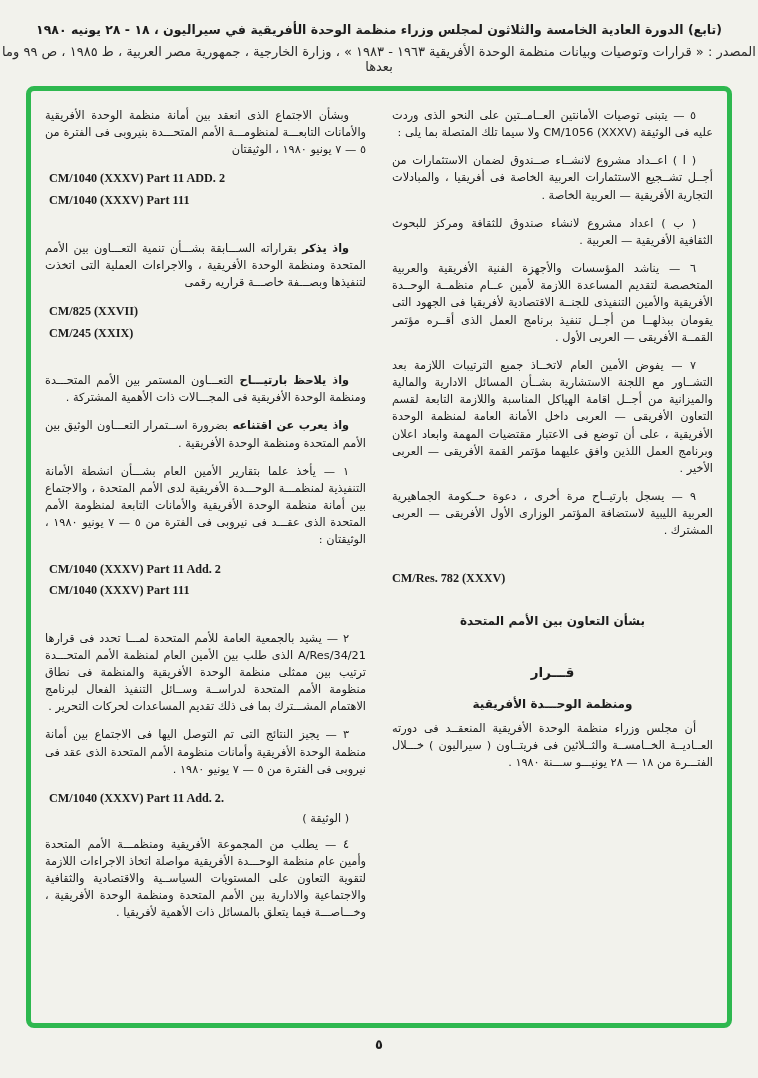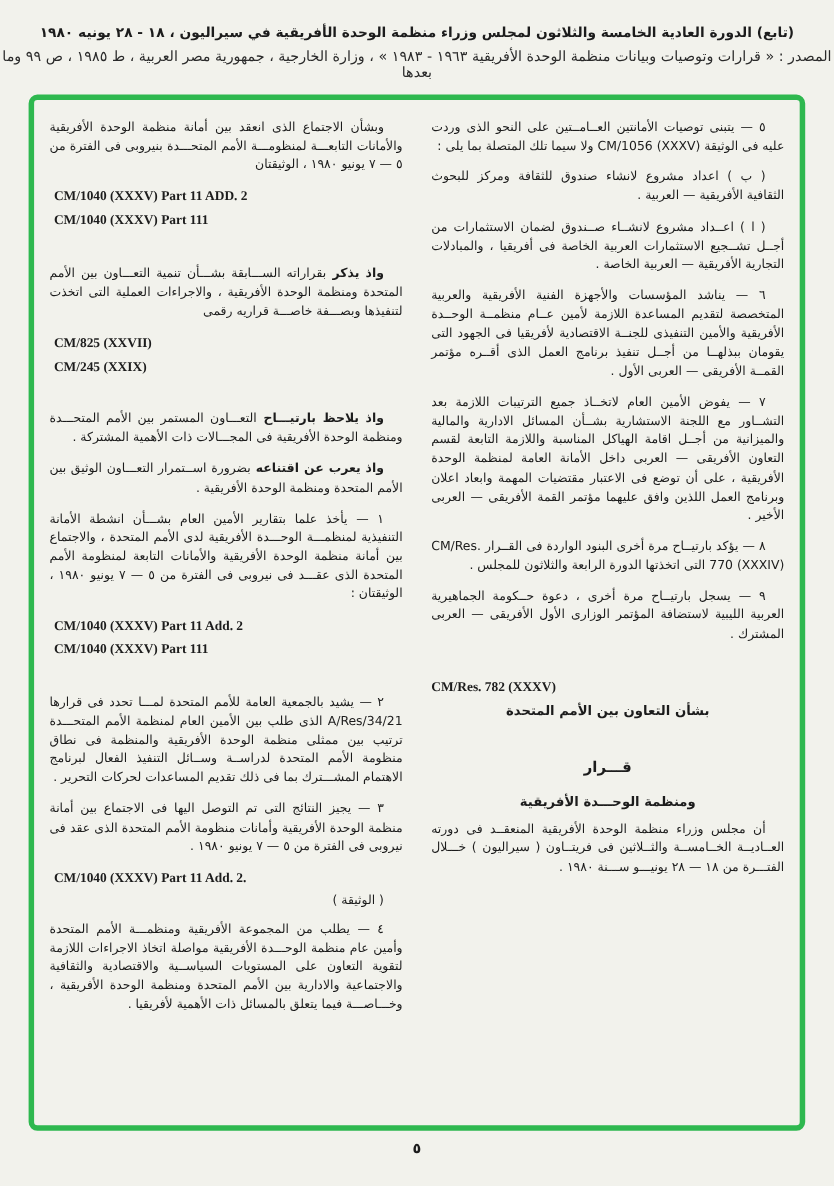--- a/index.html
+++ b/index.html
@@ -37,21 +37,21 @@
     direction: ltr; text-align: left; text-indent: 0;
     font-family: "Liberation Serif", serif;
     font-size: 12.2px; font-weight: bold;
     margin: 2px 4px 3px;
   }
   .para.code + .para.body { margin-top: 30px; }
   .para.code-block {
     direction: ltr; text-align: left; text-indent: 0;
     font-family: "Liberation Serif", serif;
     font-size: 12.2px; font-weight: bold;
-    margin: 30px 0 4px;
+    margin: 30px 0 24px;
   }
   .para.heading1 { text-align: center; font-weight: bold; font-size: 13.5px; text-indent: 0; margin: 32px 0 12px; }
   .para.heading2 { text-align: center; font-weight: bold; font-size: 12px; text-indent: 0; margin: 0 0 7px; }
   .para.heading2:last-of-type { margin-bottom: 14px; }
   .para.note { text-indent: 1.5em; margin: 2px 0 8px; }
 
   .footer { text-align: center; margin-top: 9px; font-weight: bold; font-size: 13px; }
 </style>
 </head>
 <body>
@@ -60,25 +60,24 @@
 
   <div class="header">
     <div class="header-line1">(تابع) الدورة العادية الخامسة والثلاثون لمجلس وزراء منظمة الوحدة الأفريقية في سيراليون ، ١٨ - ٢٨ يونيه ١٩٨٠</div>
     <div class="header-line2">المصدر : « قرارات وتوصيات وبيانات منظمة الوحدة الأفريقية ١٩٦٣ - ١٩٨٣ » ، وزارة الخارجية ، جمهورية مصر العربية ، ط ١٩٨٥ ، ص ٩٩ وما بعدها</div>
   </div>
 
   <div class="green-box">
     <div class="columns">
       <div class="column">
           <div class="para body">٥ — يتبنى توصيات الأمانتين العــامــتين على النحو الذى وردت عليه فى الوثيقة CM/1056 (XXXV) ولا سيما تلك المتصلة بما يلى :</div>
+          <div class="para body">( ا ) اعــداد مشروع لانشــاء صــندوق لضمان الاستثمارات من أجــل تشــجيع الاستثمارات العربية الخاصة فى أفريقيا ، والمبادلات التجارية الأفريقية — العربية الخاصة .</div>
           <div class="para body">( ب ) اعداد مشروع لانشاء صندوق للثقافة ومركز للبحوث الثقافية الأفريقية — العربية .</div>
-          <div class="para body">( ا ) اعــداد مشروع لانشــاء صــندوق لضمان الاستثمارات من أجــل تشــجيع الاستثمارات العربية الخاصة فى أفريقيا ، والمبادلات التجارية الأفريقية — العربية الخاصة .</div>
           <div class="para body">٦ — يناشد المؤسسات والأجهزة الفنية الأفريقية والعربية المتخصصة لتقديم المساعدة اللازمة لأمين عــام منظمــة الوحــدة الأفريقية والأمين التنفيذى للجنــة الاقتصادية لأفريقيا فى الجهود التى يقومان ببذلهــا من أجــل تنفيذ برنامج العمل الذى أقــره مؤتمر القمــة الأفريقى — العربى الأول .</div>
           <div class="para body">٧ — يفوض الأمين العام لاتخــاذ جميع الترتيبات اللازمة بعد التشــاور مع اللجنة الاستشارية بشــأن المسائل الادارية والمالية والميزانية من أجــل اقامة الهياكل المناسبة واللازمة التابعة لقسم التعاون الأفريقى — العربى داخل الأمانة العامة لمنظمة الوحدة الأفريقية ، على أن توضع فى الاعتبار مقتضيات المهمة وابعاد اعلان وبرنامج العمل اللذين وافق عليهما مؤتمر القمة الأفريقى — العربى الأخير .</div>
-          <div class="para body">٨ — يؤكد بارتيــاح مرة أخرى البنود الواردة فى القــرار CM/Res. 770 (XXXIV) التى اتخذتها الدورة الرابعة والثلاثون للمجلس .</div>
           <div class="para body">٩ — يسجل بارتيــاح مرة أخرى ، دعوة حــكومة الجماهيرية العربية الليبية لاستضافة المؤتمر الوزارى الأول الأفريقى — العربى المشترك .</div>
           <div class="para code-block">CM/Res. 782 (XXXV)</div>
           <div class="para heading2">بشأن التعاون بين الأمم المتحدة</div>
           <div class="para heading1">قـــرار</div>
           <div class="para heading2">ومنظمة الوحـــدة الأفريقية</div>
           <div class="para body">أن مجلس وزراء منظمة الوحدة الأفريقية المنعقــد فى دورته العــاديــة الخــامســة والثــلاثين فى فريتــاون ( سيراليون ) خـــلال الفتـــرة من ١٨ — ٢٨ يونيـــو ســـنة ١٩٨٠ .</div>
         </div>
       <div class="column">
           <div class="para body">وبشأن الاجتماع الذى انعقد بين أمانة منظمة الوحدة الأفريقية والأمانات التابعـــة لمنظومـــة الأمم المتحـــدة بنيروبى فى الفترة من ٥ — ٧ يونيو ١٩٨٠ ، الوثيقتان</div>
           <div class="para code">CM/1040 (XXXV) Part 11 ADD. 2</div>

